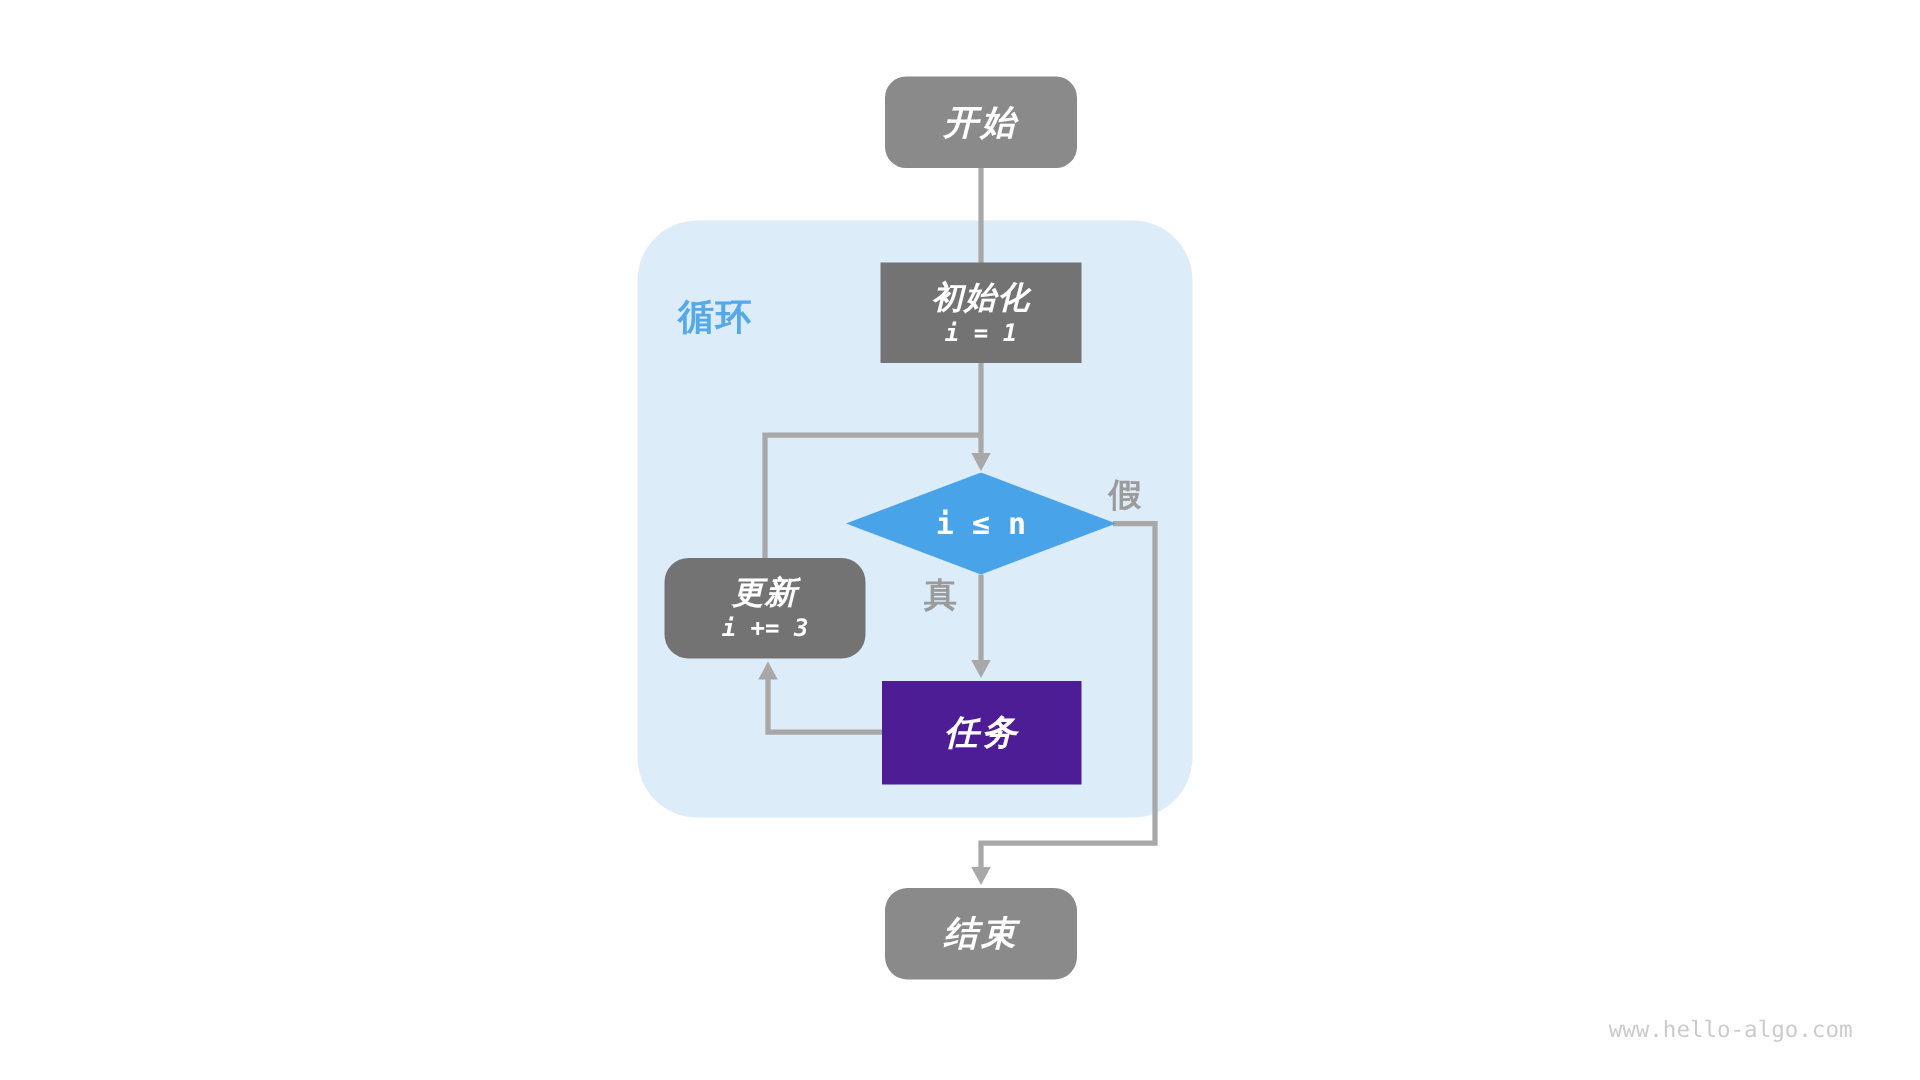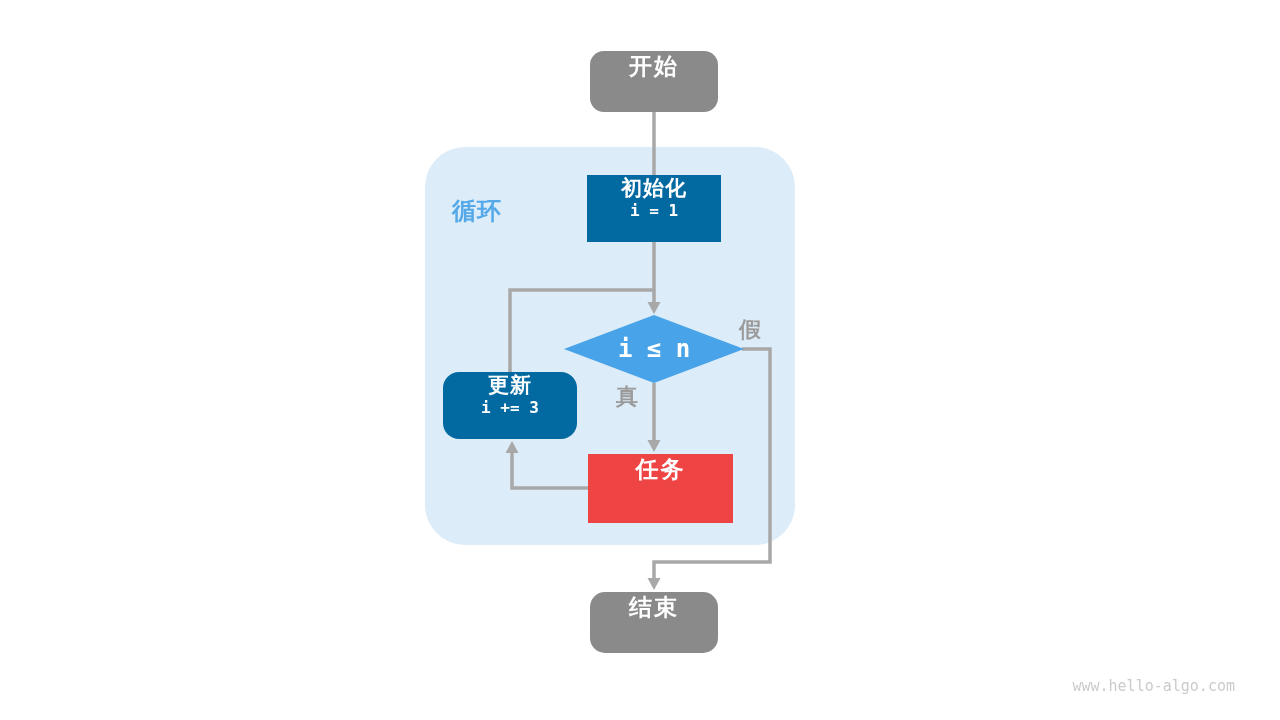--- a/index.html
+++ b/index.html
@@ -52,71 +52,73 @@
   #edges polygon {
     fill: #a8a8a8;
     stroke: none;
   }
   
   .node {
     position: absolute;
     display: flex;
     flex-direction: column;
     align-items: center;
+    justify-content: center;
     color: #ffffff;
     box-sizing: border-box;
+    font-style: italic;
   }
   .terminal {
     background: #8a8a8a;
     border-radius: 14px;
     width: 128px;
     height: 61px;
     font-size: 23px;
     font-weight: 600;
     letter-spacing: 2px;
   }
   .process {
-    background: #0369a1;
+    background: #737373;
     width: 134px;
     height: 67px;
   }
   .process .cn-label {
     font-size: 21px;
     font-weight: 600;
     letter-spacing: 1px;
     line-height: 1.25;
   }
   .code {
     font-family: "DejaVu Sans Mono", "Liberation Mono", monospace;
     font-size: 16px;
     font-weight: bold;
     line-height: 1.2;
   }
   .task {
-    background: #ef4444;
-    width: 145px;
+    background: #4c1d95;
+    width: 133px;
     height: 69px;
     font-size: 23px;
     font-weight: 600;
     letter-spacing: 2px;
   }
   .diamond {
     position: absolute;
     left: 564px;
     top: 315px;
     width: 180px;
     height: 68px;
     background: #49a3e8;
     clip-path: polygon(50% 0, 100% 50%, 50% 100%, 0 50%);
     display: flex;
     align-items: center;
     justify-content: center;
     color: #ffffff;
   }
-  .diamond .code { font-size: 24px; }
+  .diamond .code { font-size: 20px; }
   
   .branch-label {
     position: absolute;
     font-size: 22px;
     font-weight: bold;
     color: #9b9b9b;
   }
   #label-true  { left: 616px; top: 382px; }
   #label-false { left: 739px; top: 315px; }
   

